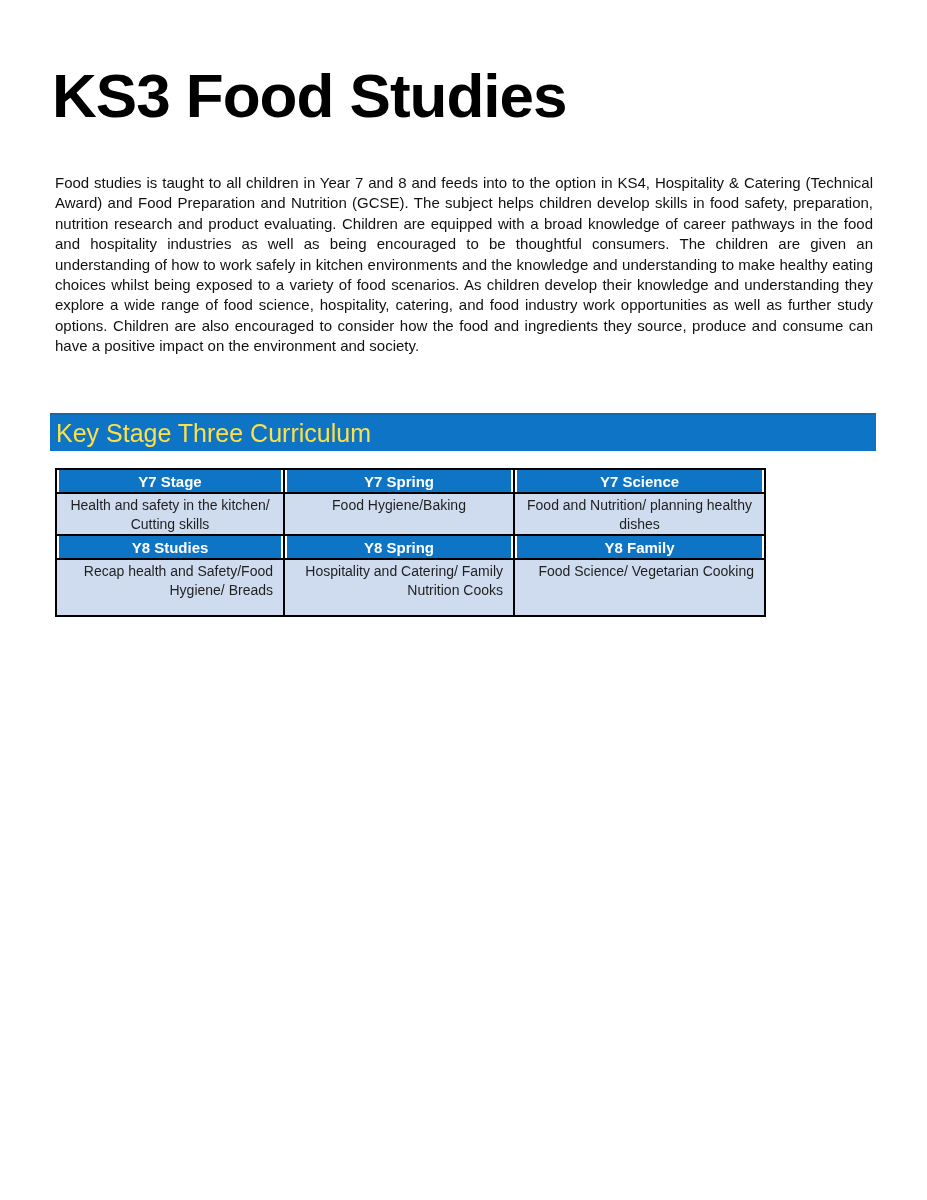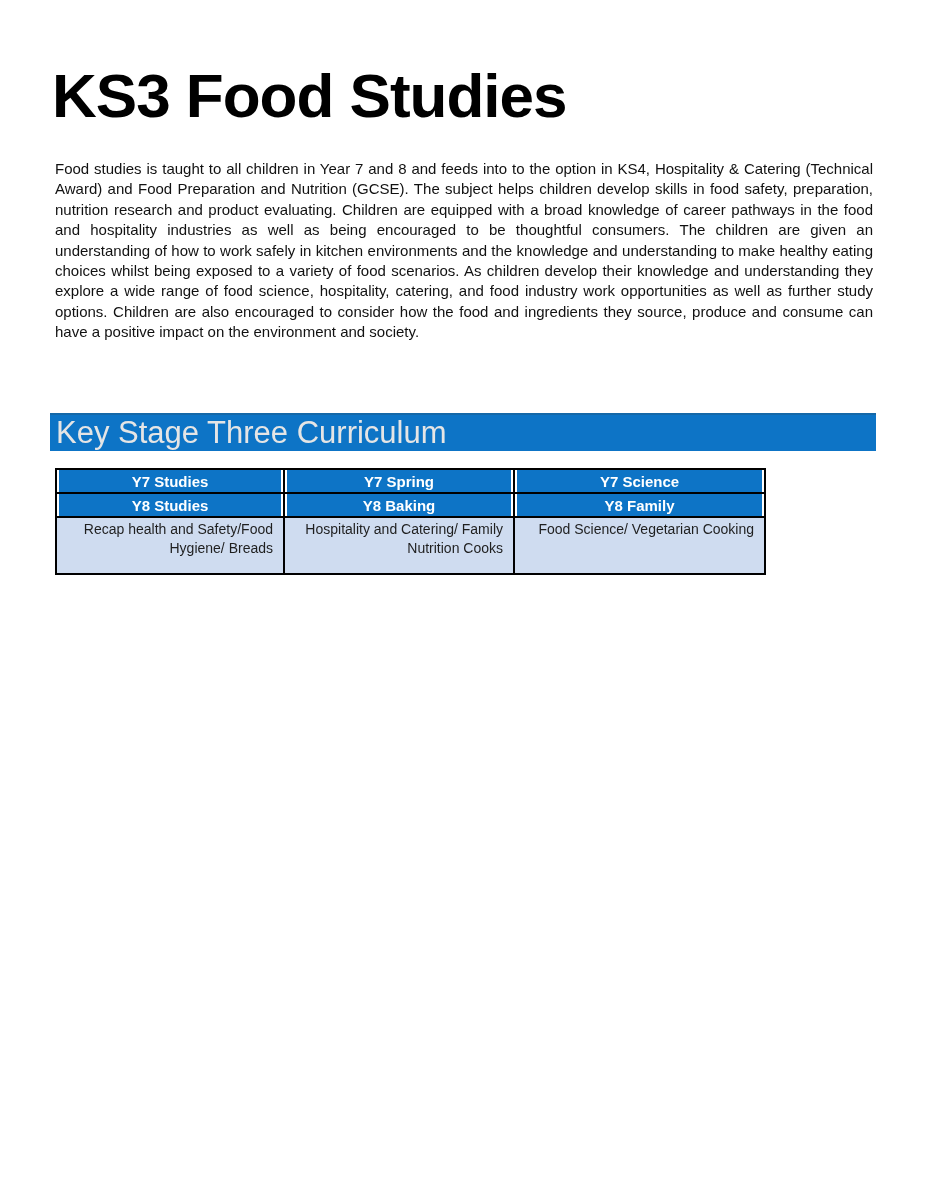--- a/index.html
+++ b/index.html
@@ -22,42 +22,42 @@
     margin: 0;
     font-size: 62px;
     font-weight: 700;
     letter-spacing: -1px;
     color: #000000;
     white-space: nowrap;
   }
   .intro-paragraph {
     position: absolute;
     left: 55px;
-    top: 144px;
+    top: 158px;
     width: 818px;
     font-size: 15px;
     line-height: 20.4px;
     text-align: justify;
     color: #111111;
   }
   .section-banner {
     position: absolute;
     left: 50px;
     top: 413px;
     width: 826px;
     height: 38px;
     background: #0d74c6;
     border-top: 2px solid #1568a8;
     box-sizing: border-box;
     display: flex;
     align-items: center;
   }
   .section-banner-label {
-    color: #e5e5e5;
-    font-size: 31px;
+    color: #fde047;
+    font-size: 25px;
     font-weight: 400;
     padding-left: 6px;
     white-space: nowrap;
   }
   .curriculum-table {
     position: absolute;
     left: 55px;
     top: 468px;
     border-collapse: collapse;
     table-layout: fixed;
@@ -103,27 +103,32 @@
 </div>
 
 <table class="curriculum-table">
   <colgroup>
     <col class="col-1">
     <col class="col-2">
     <col class="col-3">
   </colgroup>
   <tbody>
     <tr class="row-header-1">
-      <td class="term-header">Y7 Studies</td>
+      <td class="term-header">Y7 Stage</td>
       <td class="term-header">Y7 Spring</td>
       <td class="term-header">Y7 Science</td>
     </tr>
+    <tr class="row-body-1">
+      <td class="term-body">Health and safety in the kitchen/ Cutting skills</td>
+      <td class="term-body">Food Hygiene/Baking</td>
+      <td class="term-body">Food and Nutrition/ planning healthy dishes</td>
+    </tr>
     <tr class="row-header-2">
       <td class="term-header">Y8 Studies</td>
-      <td class="term-header">Y8 Baking</td>
+      <td class="term-header">Y8 Spring</td>
       <td class="term-header">Y8 Family</td>
     </tr>
     <tr class="row-body-2">
       <td class="term-body">Recap health and Safety/Food Hygiene/ Breads</td>
       <td class="term-body">Hospitality and Catering/ Family Nutrition Cooks</td>
       <td class="term-body">Food Science/ Vegetarian Cooking</td>
     </tr>
   </tbody>
 </table>
 

